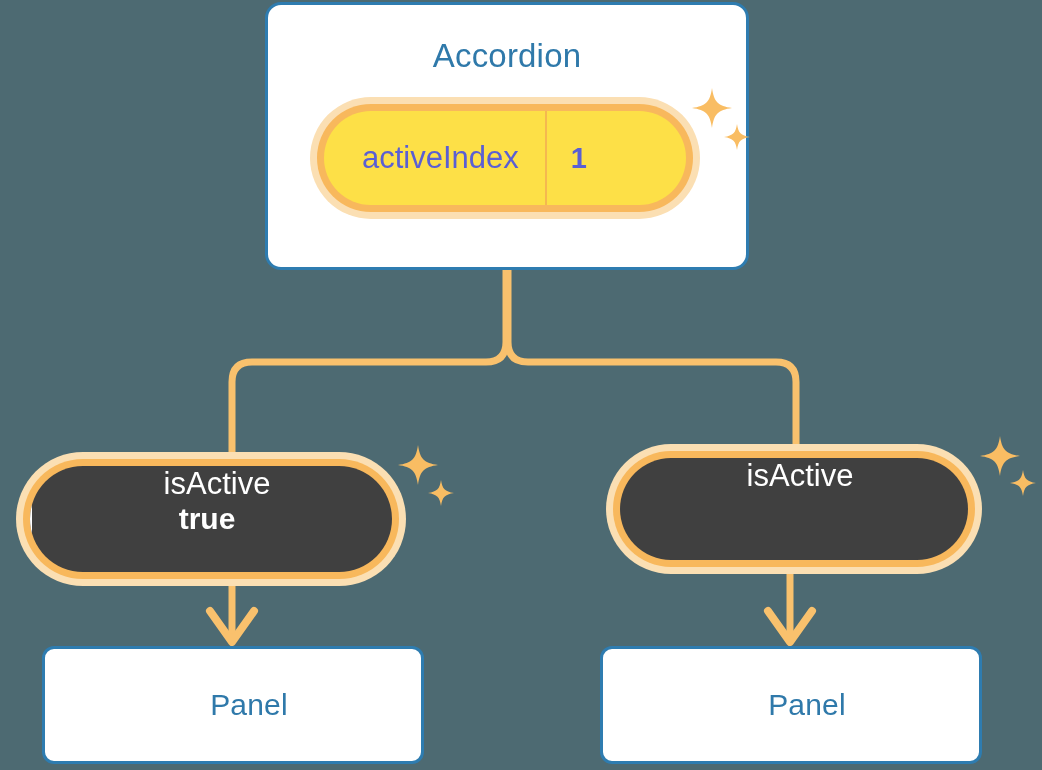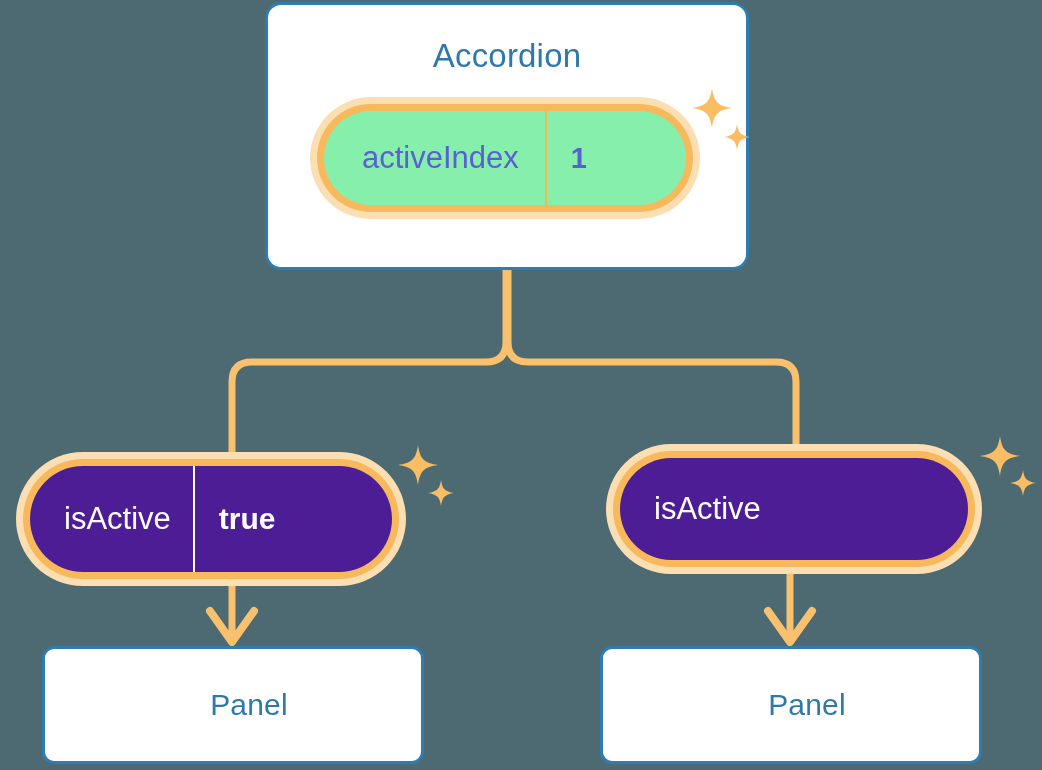--- a/index.html
+++ b/index.html
@@ -101,35 +101,35 @@
   .pill-cell {
     display: flex;
     align-items: center;
     justify-content: center;
     box-sizing: border-box;
   }
   .pill-key   { flex: 0 0 auto; }
   .pill-value { flex: 0 0 auto; font-weight: bold; }
 
   
-  .pill-white .pill-body { background: #86efac; }
+  .pill-white .pill-body { background: #fde047; }
   .pill-white .pill-key {
     color: #5a5fd4;
     font-size: 31px;
     padding: 0 26px 0 38px;
   }
   .pill-white .pill-value {
     color: #5a5fd4;
     font-size: 29px;
     padding: 0 42px 0 24px;
     border-left: 2px solid #f5b84f;
   }
 
   
-  .pill-purple .pill-body { background: #4c1d95; }
+  .pill-purple .pill-body { background: #404040; flex-direction: column; }
   .pill-purple .pill-key {
     color: #ffffff;
     font-size: 31px;
     padding: 0 22px 0 34px;
   }
   .pill-purple .pill-value {
     color: #ffffff;
     font-size: 30px;
     padding: 0 34px 0 24px;
     border-left: 2px solid #ffffff;

